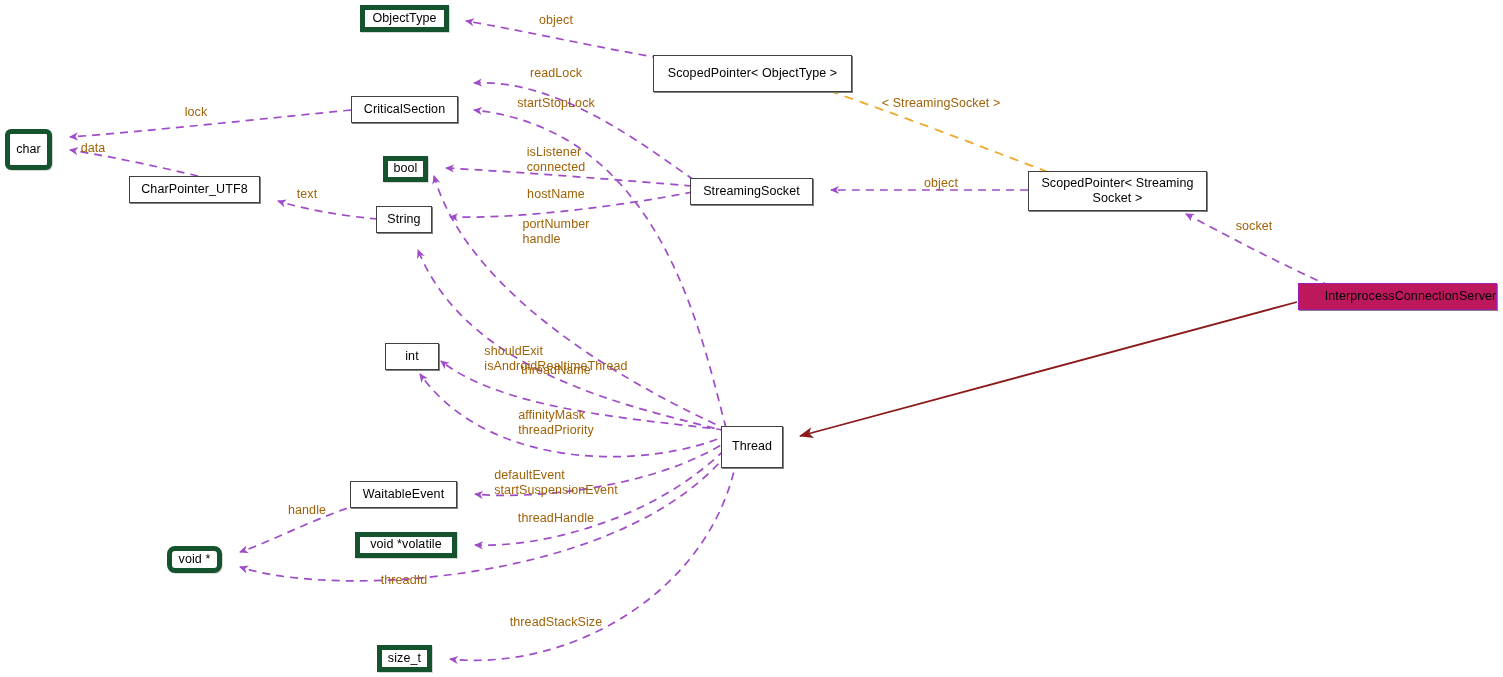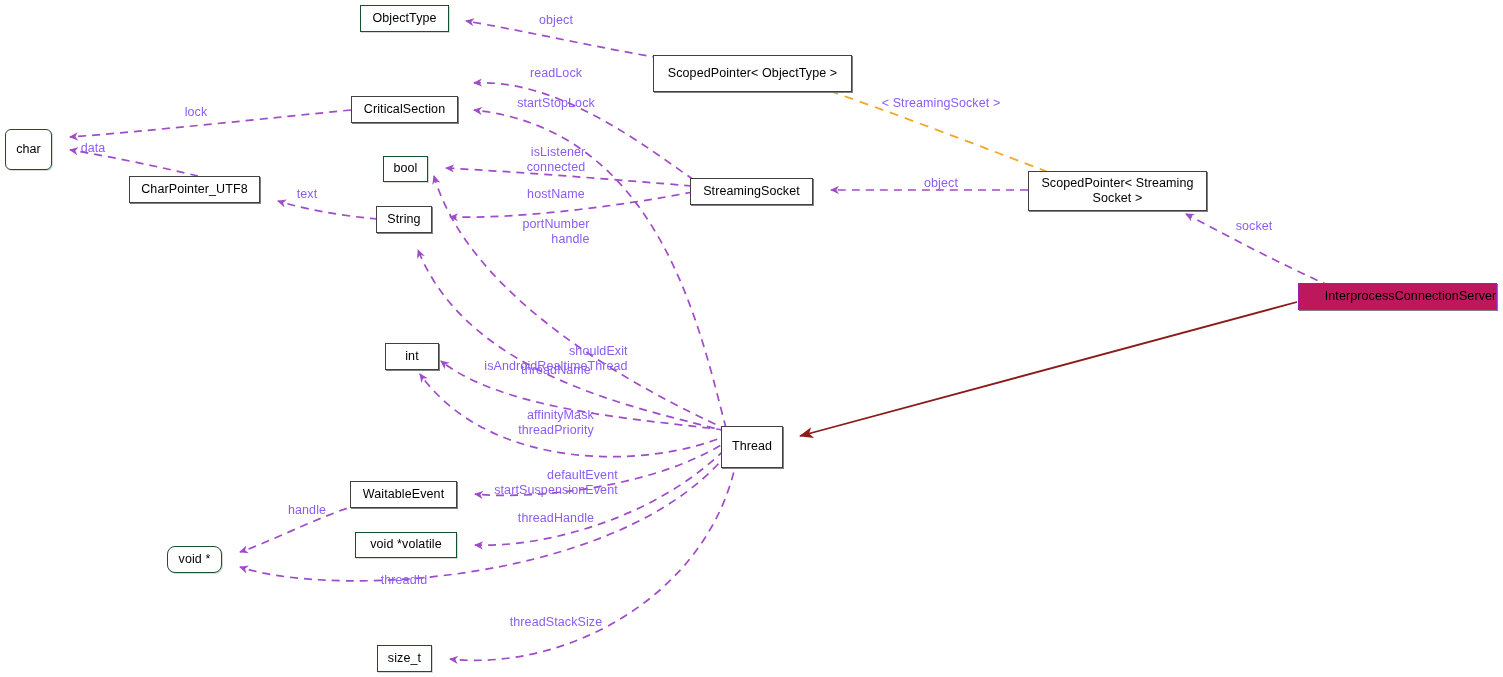--- a/index.html
+++ b/index.html
@@ -36,36 +36,36 @@
     color: #000000;
     background: #ffffff;
     white-space: pre;
     letter-spacing: 0.1px;
   }
   .uml-node.solid {
     border: 1px solid #404040;
     box-shadow: 1px 1px 0 0 #808080;
   }
   .uml-node.faint {
-    border: 1px solid #14532d;
+    border: 5px solid #14532d;
     box-shadow: 1px 1px 0 0 #d8d8d8;
   }
   .uml-node.highlight {
     border: 1px solid #a21caf;
     background: #be185d;
     box-shadow: 1px 1px 0 0 #808080;
     padding-left: 26px;
   }
   .edge-label {
     position: absolute;
     font-size: 12.5px;
     line-height: 15.4px;
-    color: #8b5cf6;
+    color: #a16207;
     white-space: pre;
-    text-align: right;
+    text-align: left;
     transform: translateX(-50%);
     letter-spacing: 0.1px;
   }
 </style>
 </head>
 <body>
 
 <div id="diagram-root">
 
   <svg id="edge-layer" viewBox="0 0 1503 677">

